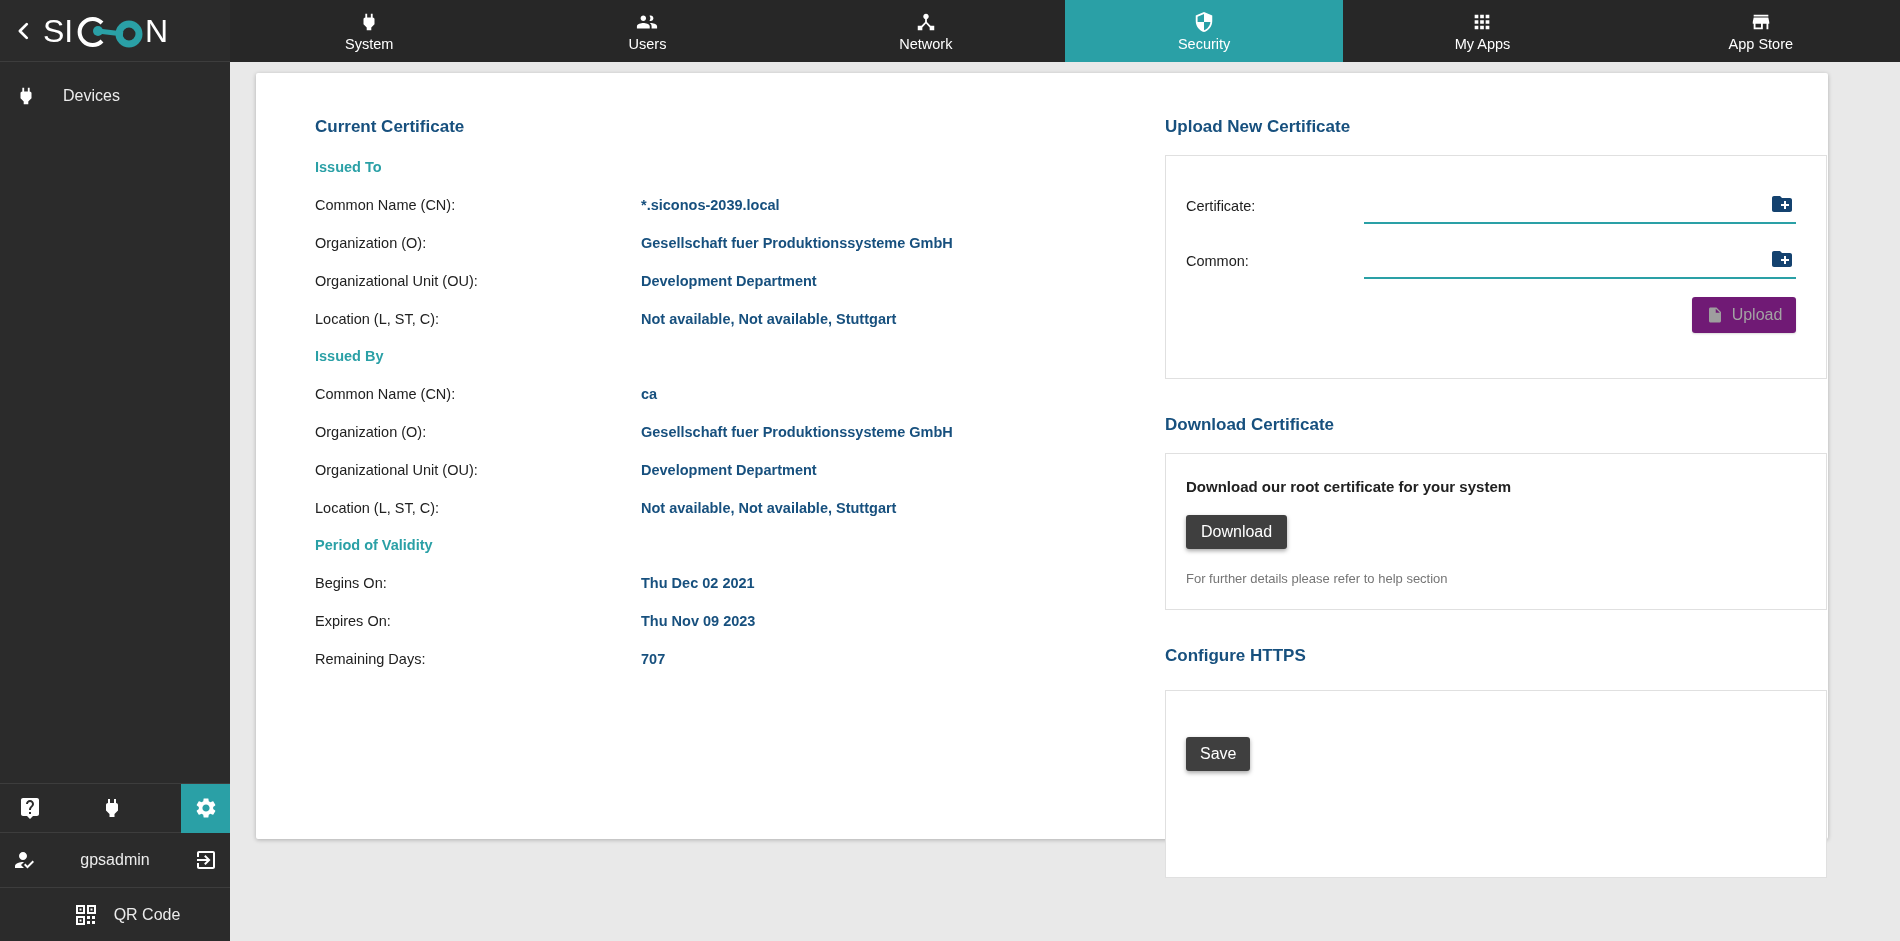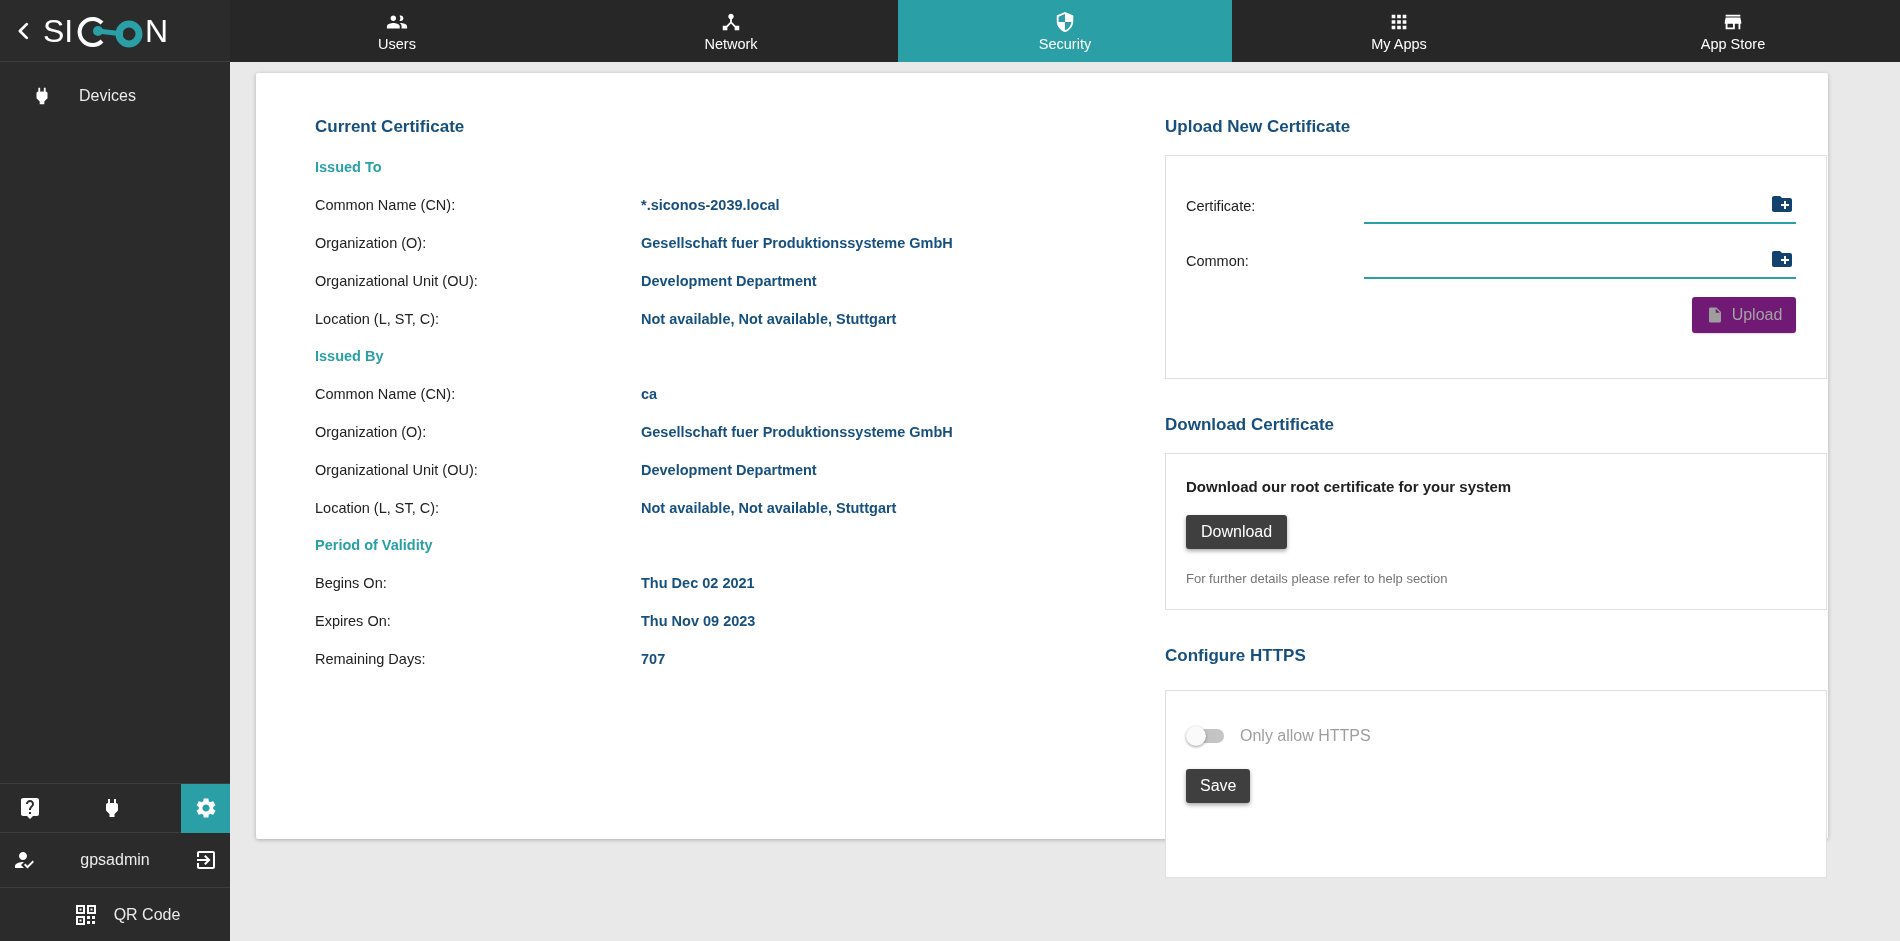--- a/index.html
+++ b/index.html
@@ -4,21 +4,21 @@
 <style>
   * { margin:0; padding:0; box-sizing:border-box; }
   html,body { width:1900px; height:941px; overflow:hidden; background:#e9e9e9;
     font-family:"Liberation Sans", sans-serif; }
 
   
   .sidebar { position:fixed; left:0; top:0; width:230px; height:941px; background:#2b2b2b; z-index:5; }
   .sidebar-header { height:62px; display:flex; align-items:center; border-bottom:1px solid #3d3d3d; position:relative; }
   .back-btn { position:absolute; left:10px; top:17px; width:28px; height:28px; display:flex; align-items:center; justify-content:center; cursor:pointer; }
   .logo { margin:0 auto; display:flex; align-items:center; }
-  .sidebar-item { display:flex; align-items:center; height:48px; margin-top:10px; padding-left:31px; cursor:pointer; }
+  .sidebar-item { display:flex; align-items:center; height:48px; margin-top:10px; padding-left:15px; cursor:pointer; }
   .sidebar-item .lbl { color:#ececec; font-size:16px; margin-left:26px; }
   .sidebar-footer { position:absolute; bottom:0; left:0; width:230px; }
   .foot-row { border-top:1px solid #3d3d3d; display:flex; align-items:center; }
   .icon-row { height:49px; justify-content:space-between; padding-left:18px; }
   .icon-cell { width:49px; height:49px; display:flex; align-items:center; justify-content:center; }
   .icon-cell.active { background:#2aa0a6; }
   .user-row { height:55px; padding:0 12px; }
   .user-name { flex:1; text-align:center; color:#ececec; font-size:16px; }
   .qr-row { height:54px; justify-content:center; gap:16px;padding-left:24px; }
   .qr-label { color:#ececec; font-size:16px; }
@@ -166,20 +166,28 @@
               <rect x="18" y="18" width="3" height="3"></rect>
           </g>
         </svg>
       </span>
       <span class="qr-label">QR Code</span>
     </div>
   </div>
 </div>
 
 <div class="topnav">
+  <div class="tab">
+    <span>
+      <svg width="22" height="22" viewBox="0 0 24 24" fill="#ffffff">
+          <path d="M16.01 7L16 3h-2v4h-4V3H8v4h-.01C6.9 7 6 7.89 6 8.98v5.52L9.5 18v3h5v-3l3.5-3.5V8.98C18 7.89 17.1 7 16.01 7z"></path>
+        </svg>
+    </span>
+    <span class="tab-label">System</span>
+  </div>
   <div class="tab">
     <span>
       <svg width="22" height="22" viewBox="0 0 24 24" fill="#ffffff">
           <path d="M16 11c1.66 0 2.99-1.34 2.99-3S17.66 5 16 5c-.47 0-.91.11-1.31.3.63.76 1.01 1.71 1.01 2.7s-.38 1.94-1.01 2.7c.4.19.84.3 1.31.3zM8 11c1.66 0 2.99-1.34 2.99-3S9.66 5 8 5 5 6.34 5 8s1.34 3 3 3zm0 2c-2.33 0-7 1.17-7 3.5V19h14v-2.5C15 14.17 10.33 13 8 13zm8 0c-.29 0-.62.02-.97.05 1.16.84 1.97 1.97 1.97 3.45V19h6v-2.5c0-2.33-4.67-3.5-7-3.5z"></path>
         </svg>
     </span>
     <span class="tab-label">Users</span>
   </div>
   <div class="tab">
     <span>
@@ -308,24 +316,18 @@
 
       <div class="h2 mid">Download Certificate</div>
       <div class="box box-download">
         <div class="desc-bold">Download our root certificate for your system</div>
         <button class="btn-dark">Download</button>
         <div class="note">For further details please refer to help section</div>
       </div>
 
       <div class="h2 mid">Configure HTTPS</div>
       <div class="box box-https">
-        <div class="toggle-row">
-          <div class="switch">
-            <div class="knob"></div>
-          </div>
-          <span class="toggle-label">Only allow HTTPS</span>
-        </div>
         <button class="btn-dark btn-save">Save</button>
       </div>
 
     </div>
   </div>
 </div>
 
 </body></html>

